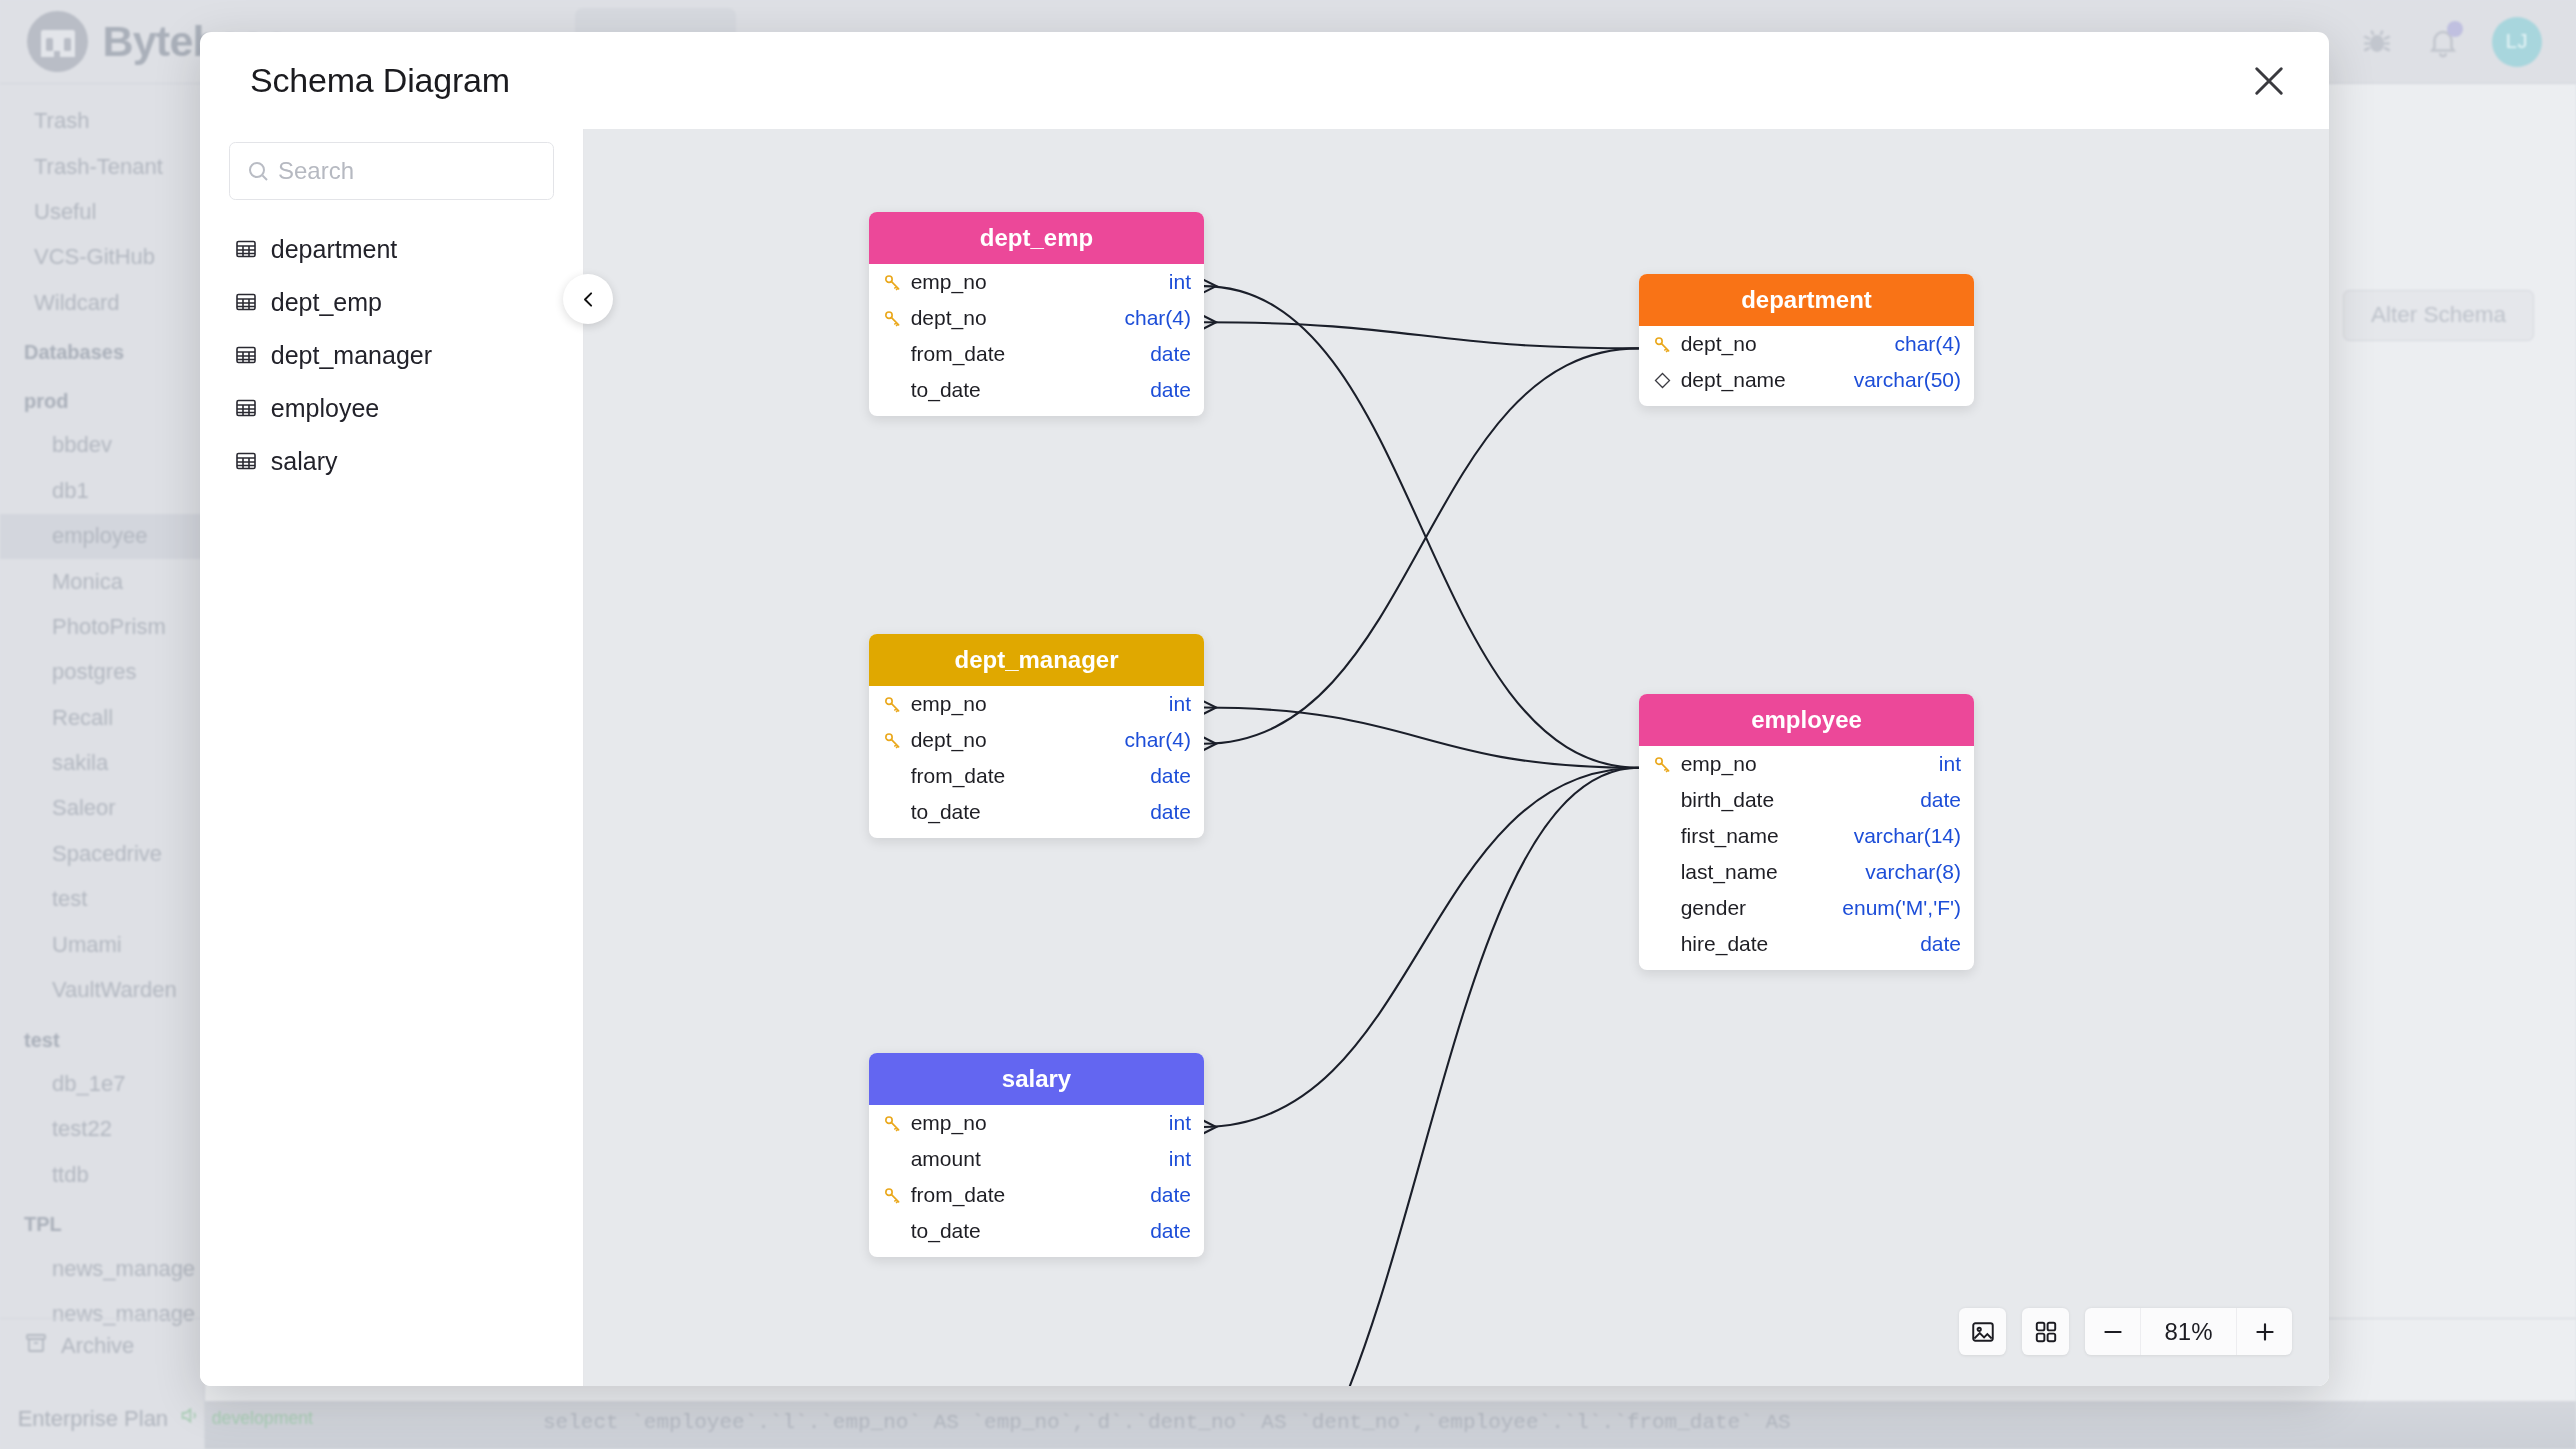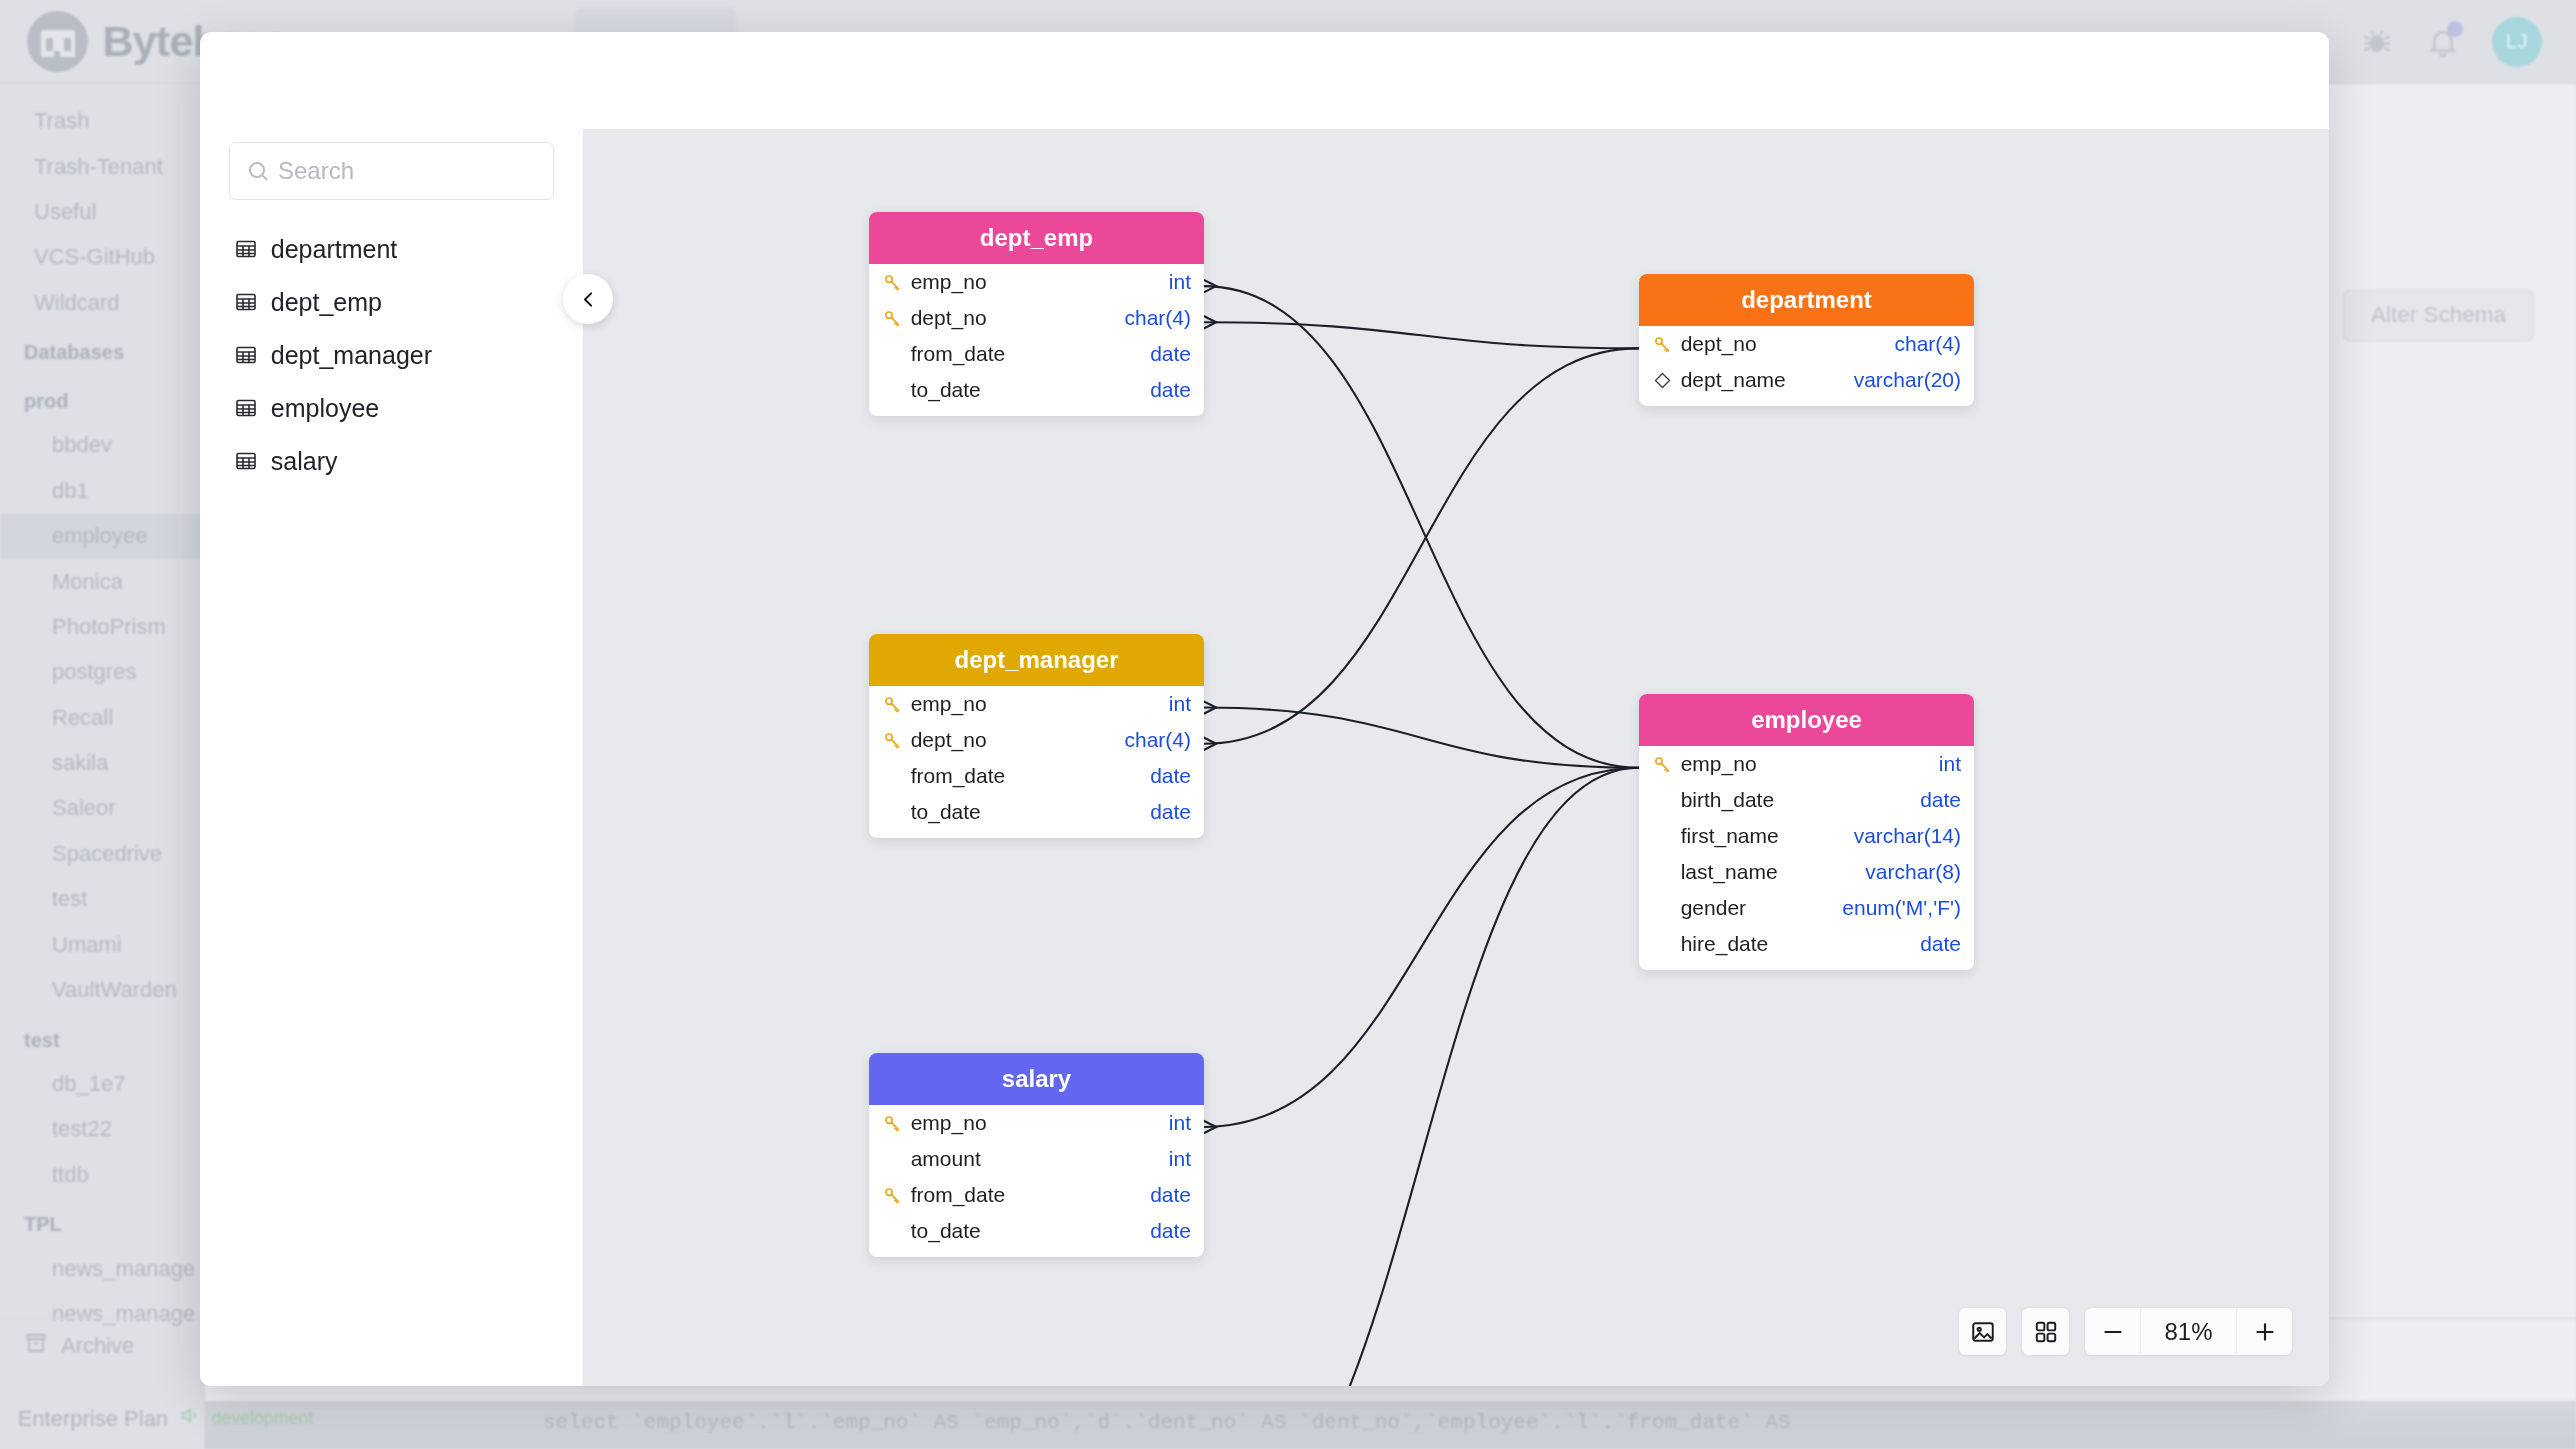--- a/index.html
+++ b/index.html
@@ -292,20 +292,28 @@
           <path d="M17 9a4 4 0 0 1 0 6"></path>
         </svg>
     </span>
     <span class="dev">development</span>
   </div>
 </div>
 
 <div id="modal-overlay">
   <div id="modal">
 
+    <div id="modal-header">
+      <div id="modal-title">Schema Diagram</div>
+      <div id="modal-close">
+        <svg viewBox="0 0 24 24" fill="none" stroke="currentColor" stroke-width="1.7" stroke-linecap="round">
+            <path d="M5 5l14 14M19 5L5 19"></path>
+          </svg>
+      </div>
+    </div>
 
     <div id="modal-body">
 
       <div id="table-panel">
         <div id="search-box">
           <span id="search-icon">
             <svg viewBox="0 0 24 24" fill="none" stroke="currentColor" stroke-width="2">
                 <circle cx="11" cy="11" r="7"></circle>
                 <path d="M16.5 16.5 21 21"></path>
               </svg>
@@ -420,21 +428,21 @@
                   <span class="col-name">dept_no</span>
                   <span class="col-type">char(4)</span>
                 </div>
                 <div class="col-row">
                   <span class="col-key">
                     <svg viewBox="0 0 24 24" fill="none" stroke="#3b3b42" stroke-width="1.5">
                       <path d="M12 4l8 8-8 8-8-8z"></path>
                     </svg>
                   </span>
                   <span class="col-name">dept_name</span>
-                  <span class="col-type">varchar(20)</span>
+                  <span class="col-type">varchar(50)</span>
                 </div>
               </div>
             </div>
             <div class="node" style="left: 285px; top: 505px;">
               <div class="node-head" style="background:#e0a800">dept_manager</div>
               <div class="node-body">
                 <div class="col-row">
                   <span class="col-key">
                     <svg viewBox="0 0 24 24" fill="none" stroke="#eaa81c" stroke-width="1.9" stroke-linecap="round">
                       <circle cx="8" cy="8.2" r="3.6"></circle>

